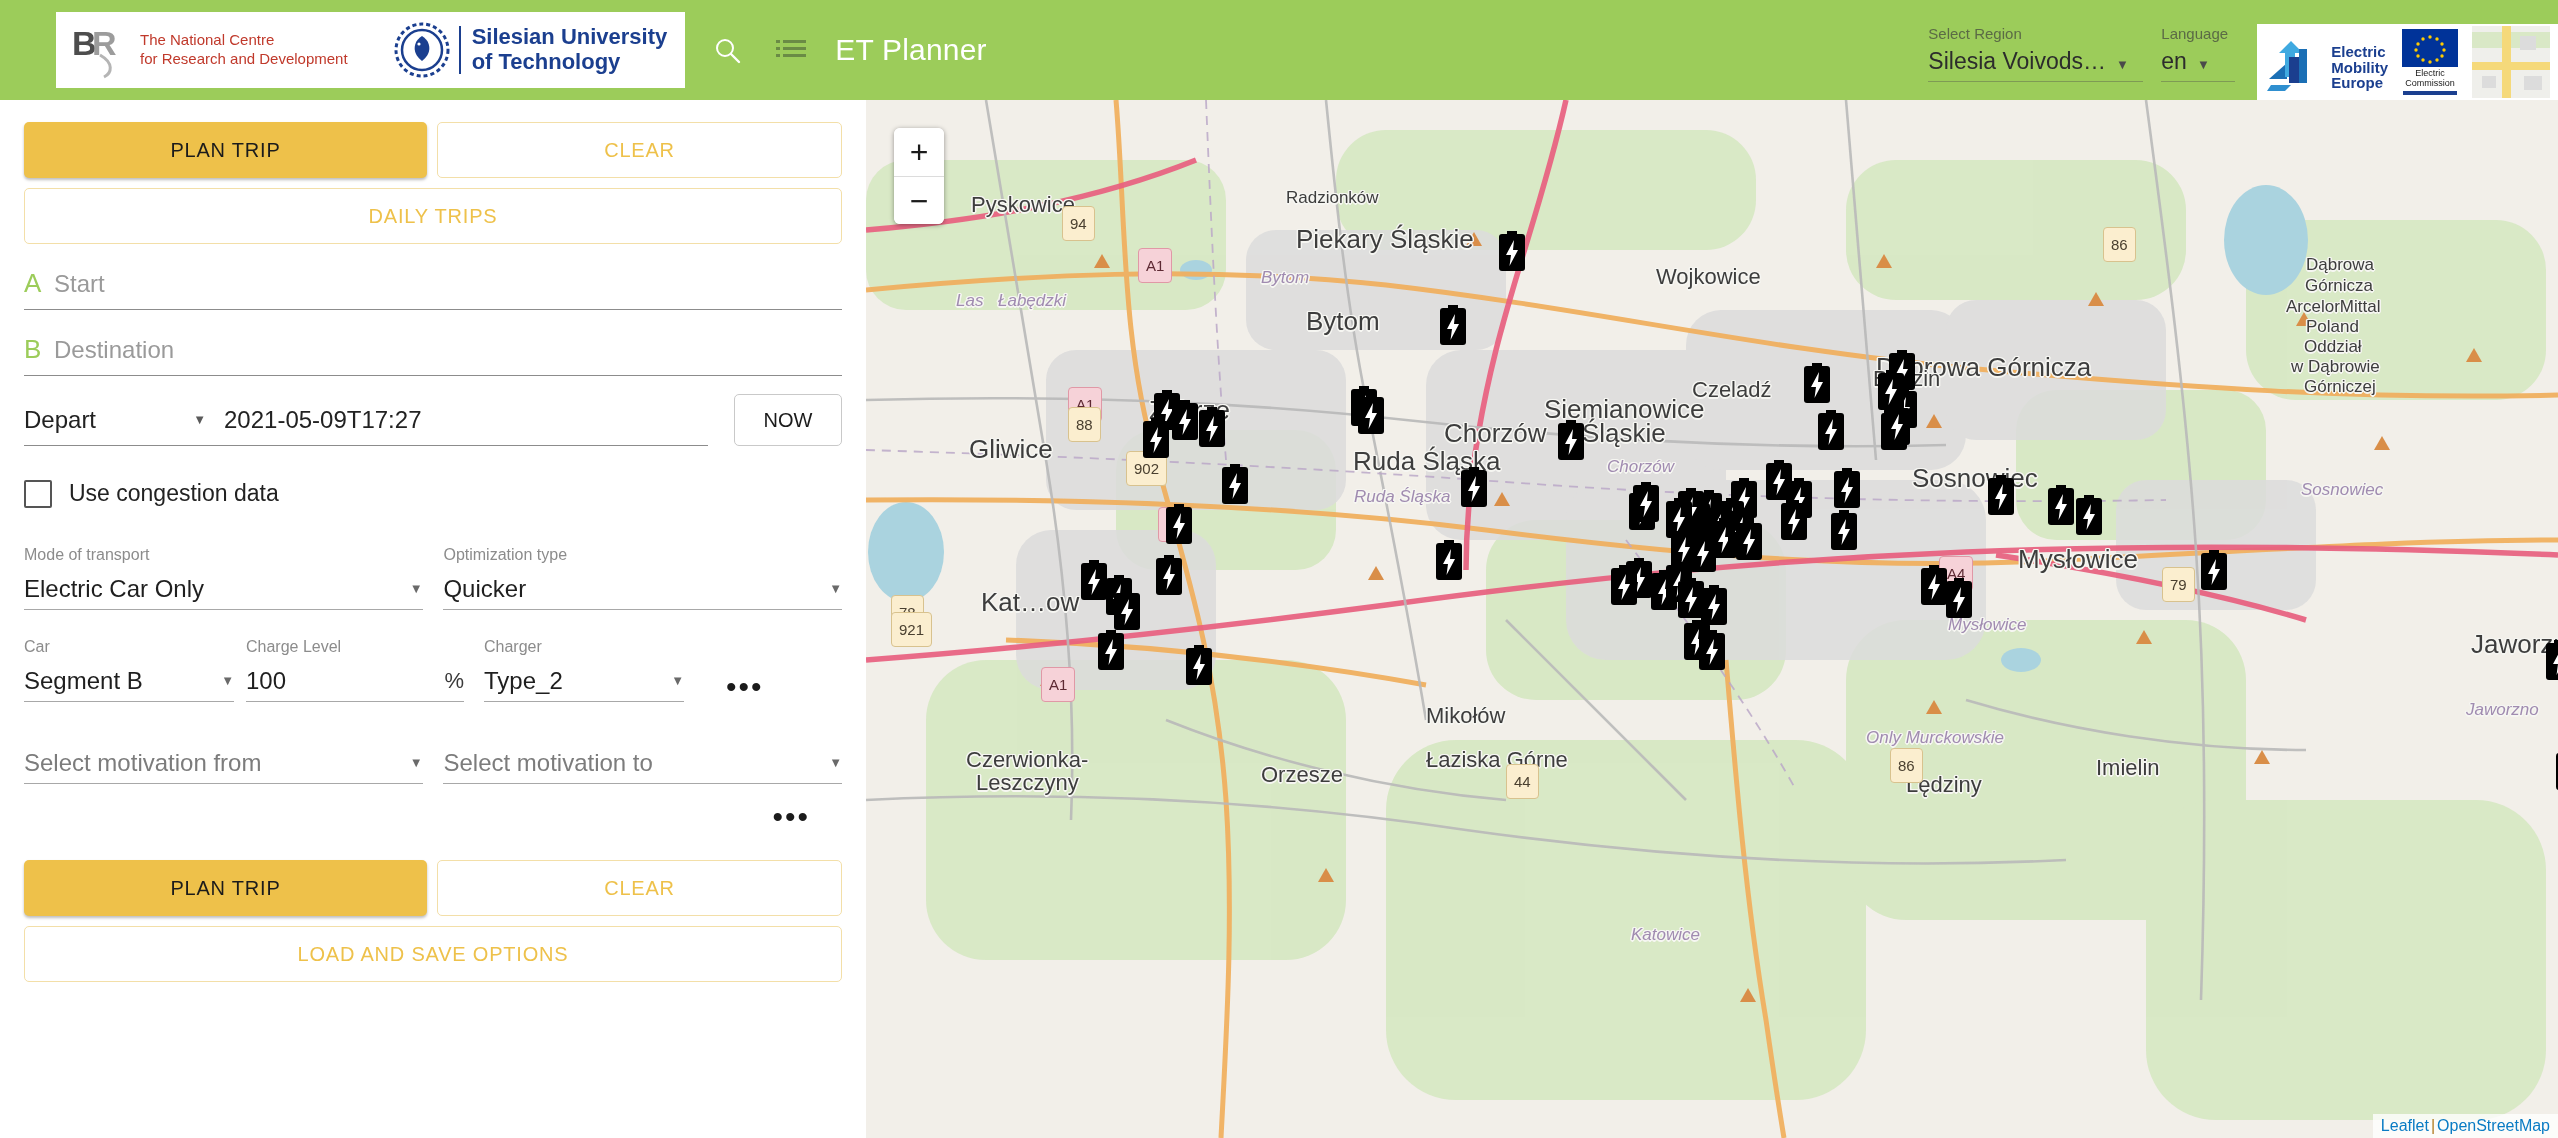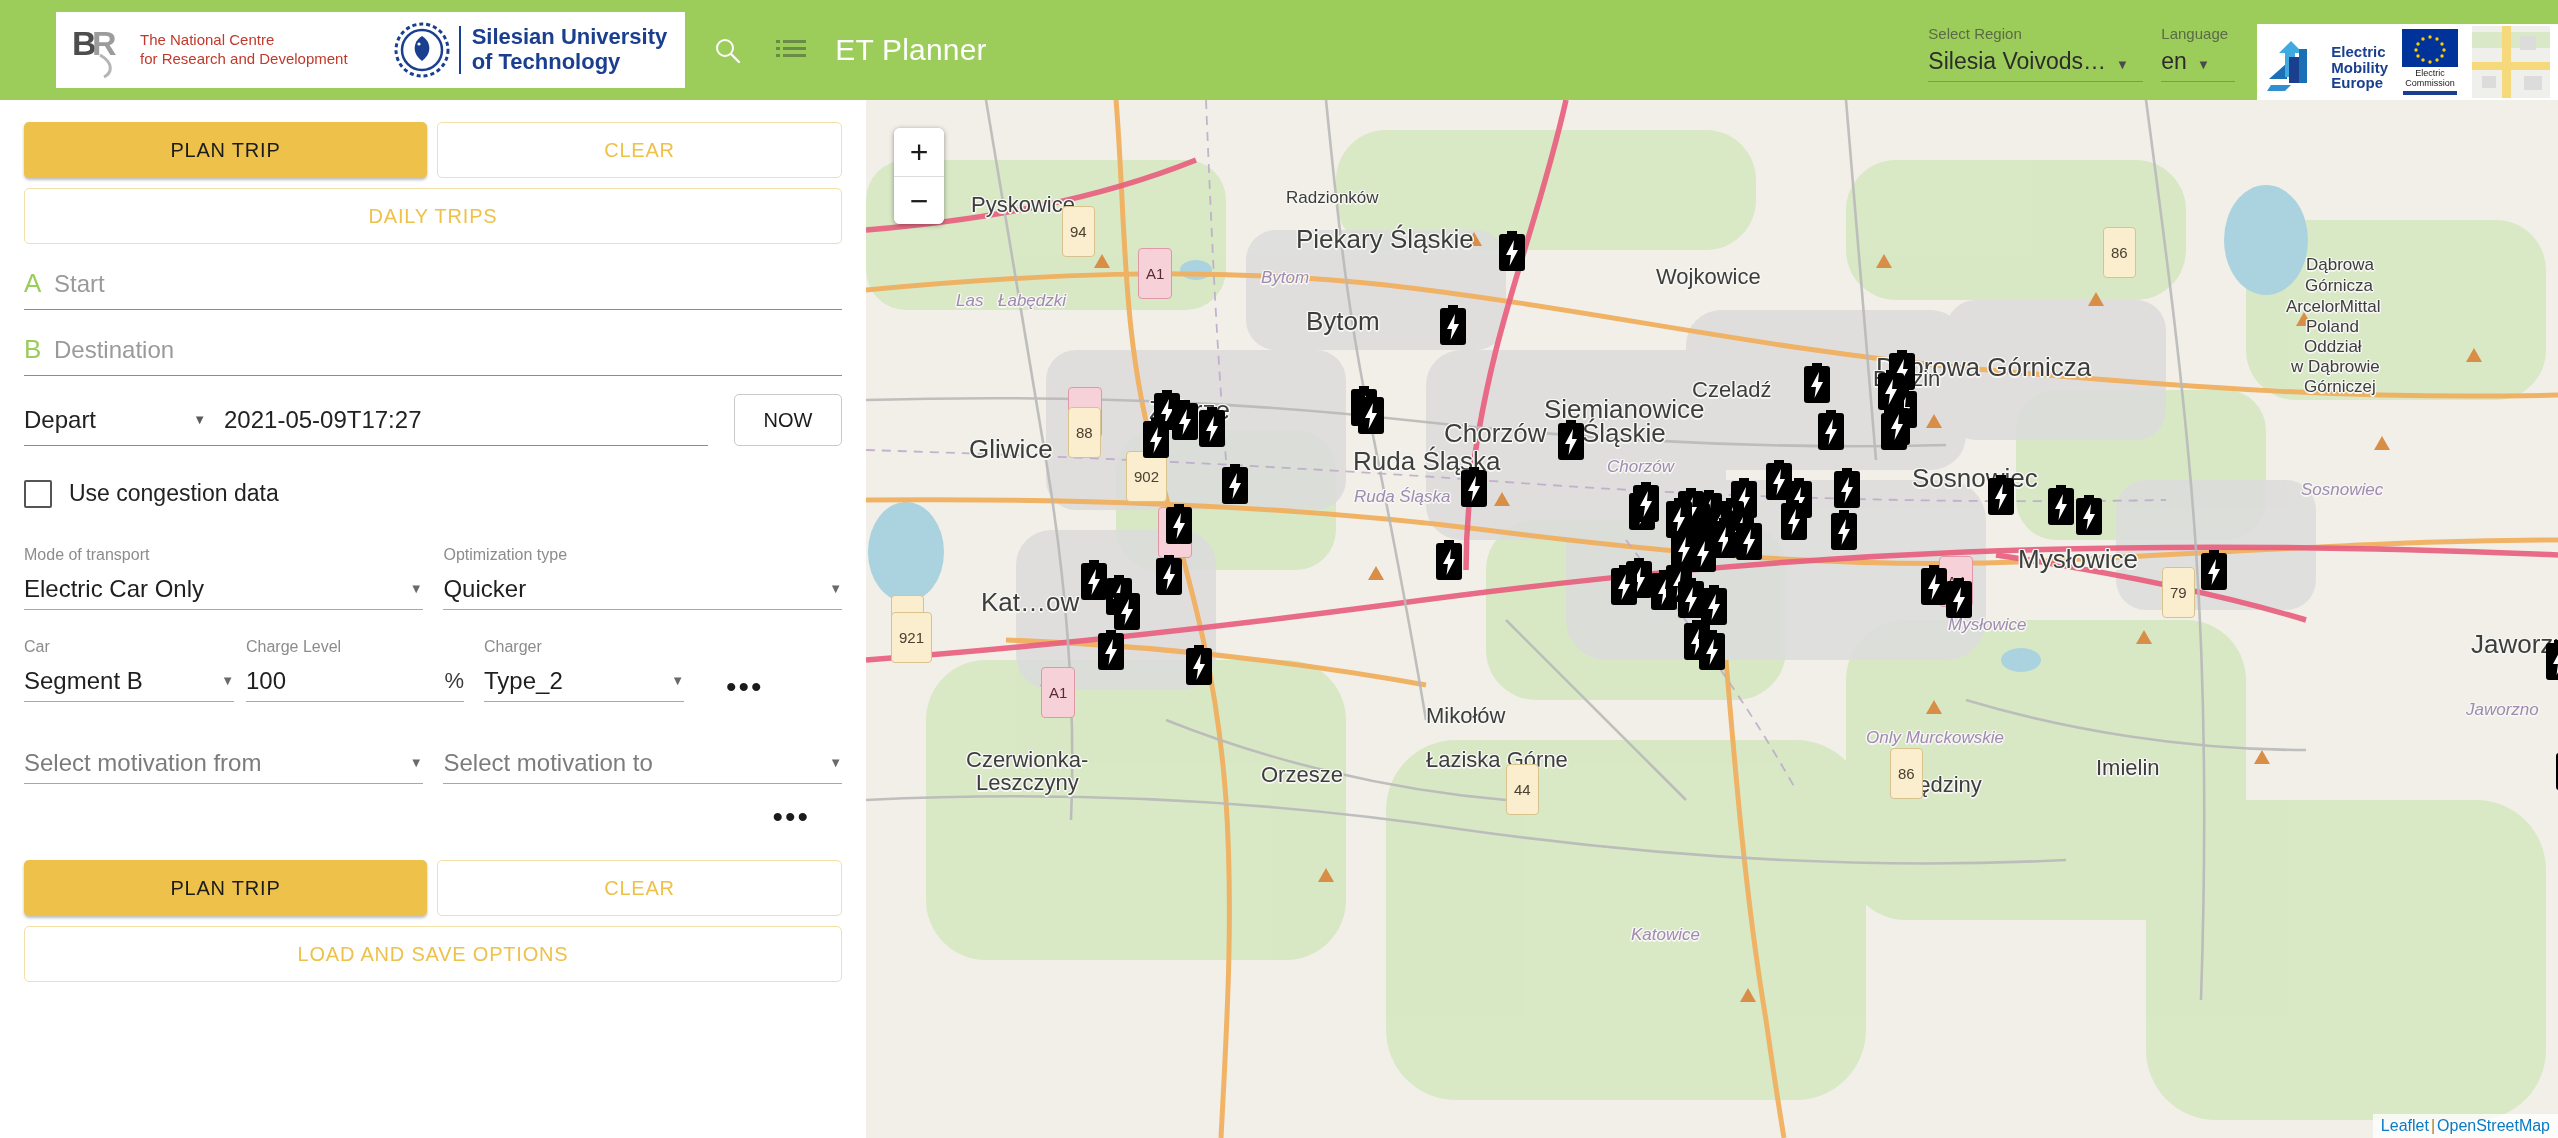--- a/index.html
+++ b/index.html
@@ -213,21 +213,21 @@
                  1px 1px #f6f6f2, -1px -1px #f6f6f2, 1px -1px #f6f6f2, -1px 1px #f6f6f2;
     pointer-events: none;
   }
   .map-label.city { font-size: 22px; }
   .map-label.big { font-size: 26px; }
   .map-label.small { font-size: 17px; }
   .map-label.sub { font-size: 17px; color: #a08bb0; font-style: italic; }
 
   .road-shield {
     position: absolute; border-radius: 4px; font-size: 15px;
-    padding: 16px 7px; white-space: nowrap; pointer-events: none;
+    padding: 8px 7px; white-space: nowrap; pointer-events: none;
   }
   .shield-a { background: #f6d2d8; border: 1px solid #e098a6; color: #5d2933; }
   .shield-n { background: #fbeecf; border: 1px solid #d8c28e; color: #4a4030; }
 
   .ev-marker { position: absolute; pointer-events: none; }
 
   .attribution {
     position: absolute; right: 0; bottom: 0;
     background: rgba(255,255,255,.78);
     font-size: 16px; padding: 3px 8px; color: #0a7bc4;

